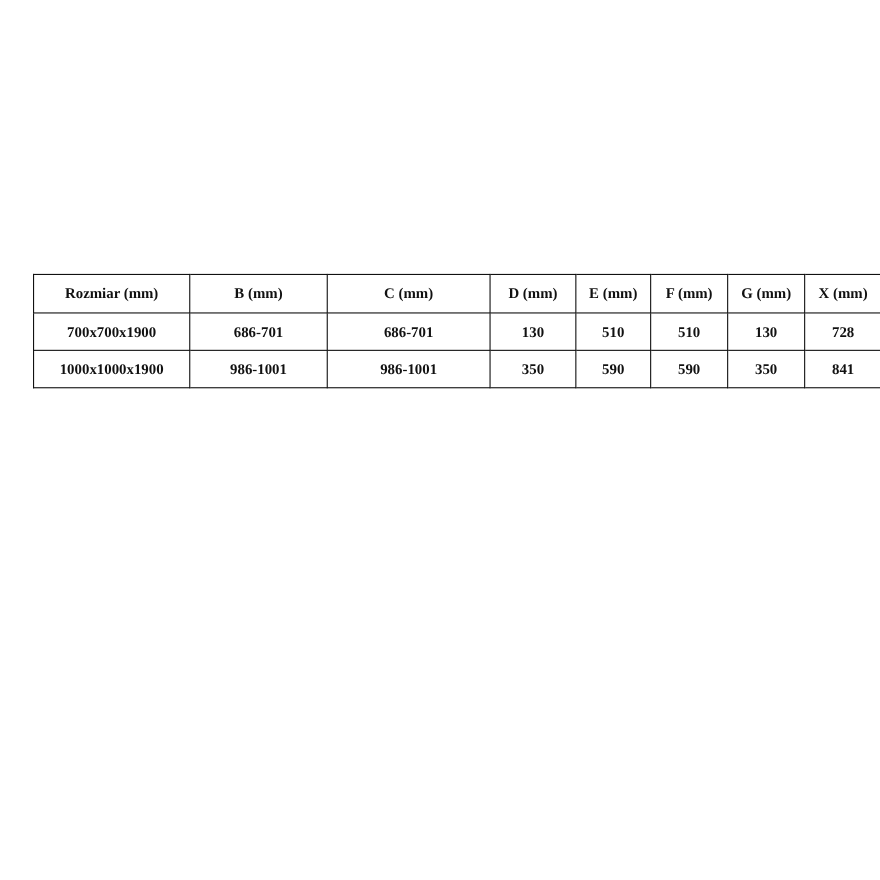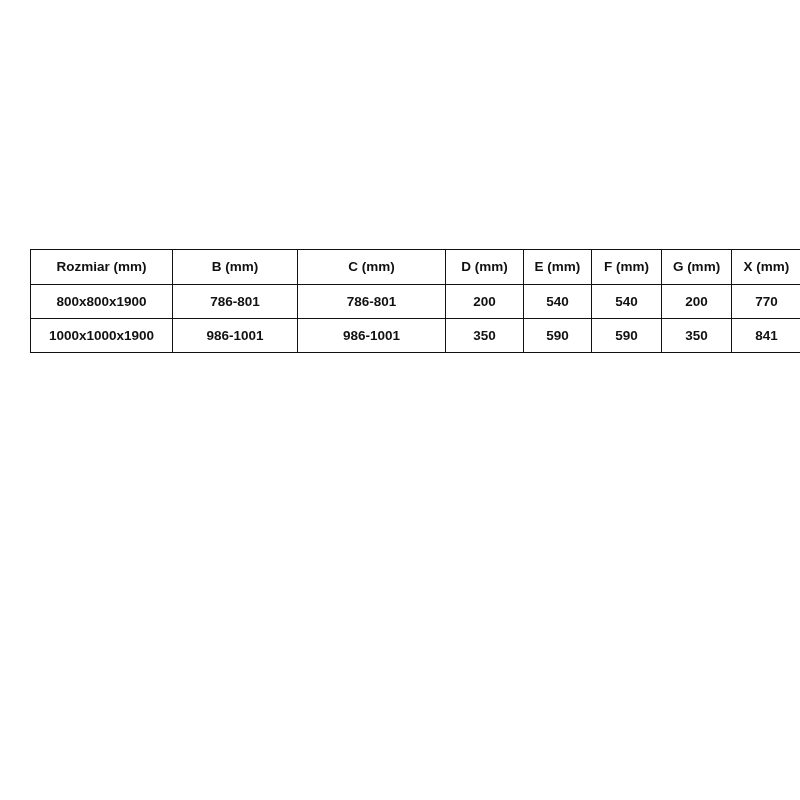--- a/index.html
+++ b/index.html
@@ -13,20 +13,21 @@
     font-family: "Liberation Sans", sans-serif;
     color: #000000;
     position: relative;
   }
   .sheet {
     position: absolute;
     left: 0;
     top: 0;
     width: 800px;
     height: 800px;
+    font-family: Liberation Serif, serif;
   }
   .table-wrap {
     position: absolute;
     left: 30px;
     top: 249px;
     width: 741px;
   }
   table.spec {
     border-collapse: collapse;
     width: 741px;
@@ -84,28 +85,28 @@
           <th>C (mm)</th>
           <th>D (mm)</th>
           <th>E (mm)</th>
           <th>F (mm)</th>
           <th>G (mm)</th>
           <th>X (mm)</th>
         </tr>
       </thead>
       <tbody>
         <tr>
-          <td>800x800x1900</td>
-          <td>786-801</td>
-          <td>786-801</td>
-          <td>200</td>
-          <td>540</td>
-          <td>540</td>
-          <td>200</td>
-          <td>770</td>
+          <td>700x700x1900</td>
+          <td>686-701</td>
+          <td>686-701</td>
+          <td>130</td>
+          <td>510</td>
+          <td>510</td>
+          <td>130</td>
+          <td>728</td>
         </tr>
         <tr>
           <td>1000x1000x1900</td>
           <td>986-1001</td>
           <td>986-1001</td>
           <td>350</td>
           <td>590</td>
           <td>590</td>
           <td>350</td>
           <td>841</td>

